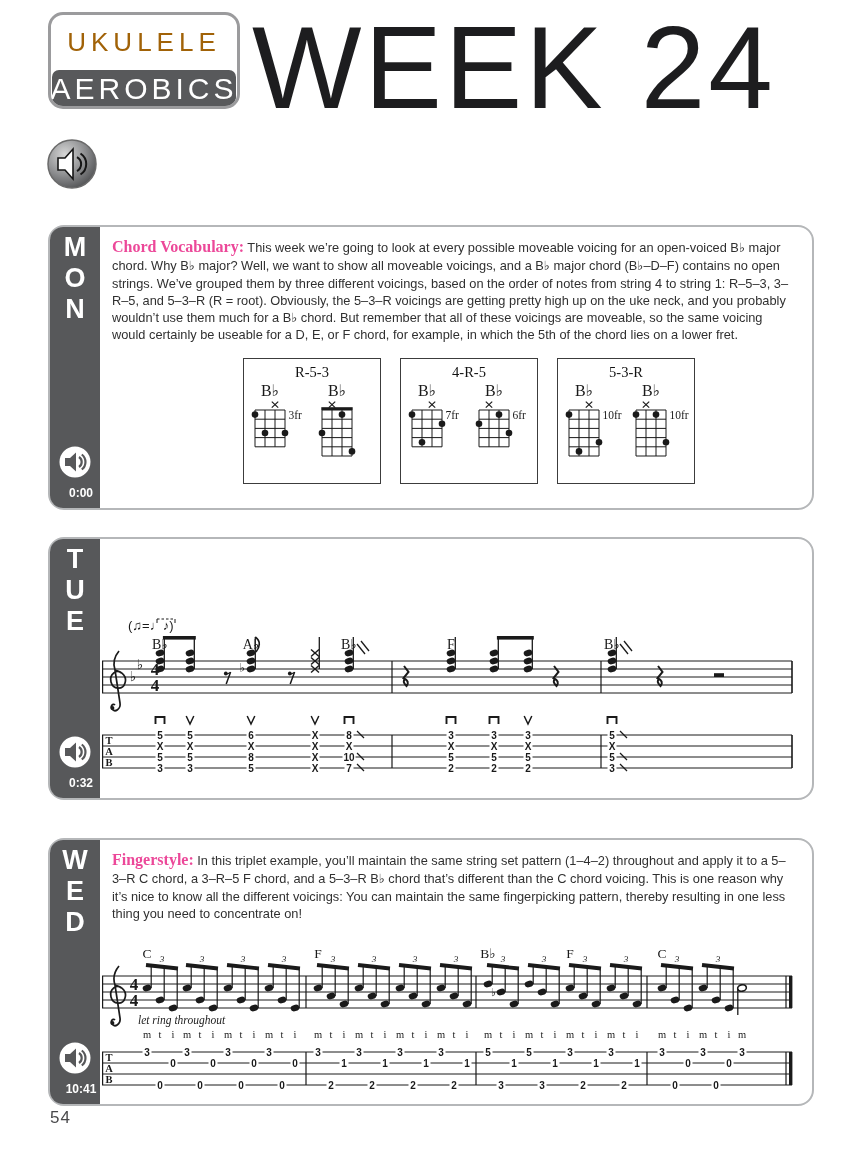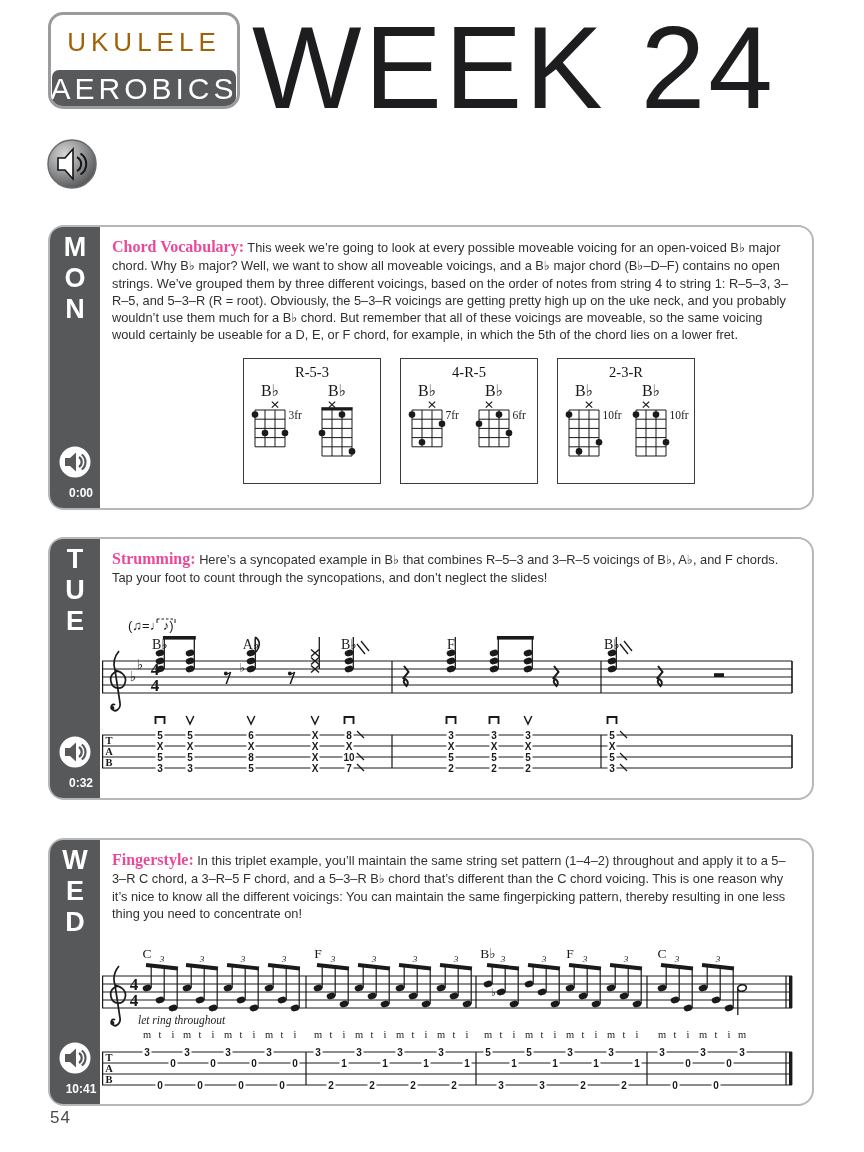--- a/index.html
+++ b/index.html
@@ -165,21 +165,21 @@
               <line x1="7" y1="55.599999999999994" x2="37" y2="55.599999999999994" stroke="#1a1a1a" stroke-width="1"></line>
               <line x1="7" y1="64.8" x2="37" y2="64.8" stroke="#1a1a1a" stroke-width="1"></line>
               <circle cx="7" cy="41.8" r="3.3" fill="#1a1a1a"></circle>
               <circle cx="27" cy="32.6" r="3.3" fill="#1a1a1a"></circle>
               <circle cx="37" cy="51" r="3.3" fill="#1a1a1a"></circle>
               <text x="40.5" y="37" font-size="11.5" text-anchor="start" fill="#1a1a1a" font-family="'Liberation Serif','DejaVu Sans',serif">6fr</text>
             </svg>
           </div>
       </div>
       <div class="cbox">
-        <div class="cbox-title">2-3-R</div>
+        <div class="cbox-title">5-3-R</div>
         <div class="diagrams">
             <svg width="62" height="80">
               <text x="22" y="14" font-size="16" text-anchor="middle" fill="#1a1a1a" font-family="'Liberation Serif','DejaVu Sans',serif">B♭</text>
               <line x1="23.8" y1="19.6" x2="30.2" y2="25.6" stroke="#1a1a1a" stroke-width="1.2"></line>
               <line x1="23.8" y1="25.6" x2="30.2" y2="19.6" stroke="#1a1a1a" stroke-width="1.2"></line>
               <line x1="7" y1="28" x2="7" y2="74" stroke="#1a1a1a" stroke-width="1"></line>
               <line x1="17" y1="28" x2="17" y2="74" stroke="#1a1a1a" stroke-width="1"></line>
               <line x1="27" y1="28" x2="27" y2="74" stroke="#1a1a1a" stroke-width="1"></line>
               <line x1="37" y1="28" x2="37" y2="74" stroke="#1a1a1a" stroke-width="1"></line>
               <line x1="7" y1="28" x2="37" y2="28" stroke="#1a1a1a" stroke-width="1"></line>
@@ -226,23 +226,20 @@
       </div>
       <div class="sb-audio">
         <svg width="36" height="36" viewBox="0 0 36 36">
           <circle cx="18" cy="18" r="15.5" fill="#fff"></circle>
           <polygon points="8,14 13,14 19,8.5 19,27.5 13,22 8,22" fill="#57585a"></polygon>
           <path d="M22,13 a6,6 0 0 1 0,10" stroke="#57585a" stroke-width="2.2" fill="none"></path>
           <path d="M24.8,10.5 a9.5,9.5 0 0 1 0,15" stroke="#57585a" stroke-width="2.2" fill="none"></path>
         </svg>
       </div>
       <div class="sb-time">0:32</div>
-    </div>
-    <div class="content">
-      <div class="para"><span class="lead">Strumming:</span> <span>Here’s a syncopated example in B♭ that combines R–5–3 and 3–R–5 voicings of B♭, A♭, and F chords. Tap your foot to count through the syncopations, and don’t neglect the slides!</span></div>
     </div>
     <svg class="music-svg" style="top:74px" width="706" height="176" id="tue-svg">
         <line x1="0" y1="48" x2="690" y2="48" stroke="#1a1a1a" stroke-width="1"></line>
         <line x1="0" y1="56" x2="690" y2="56" stroke="#1a1a1a" stroke-width="1"></line>
         <line x1="0" y1="64" x2="690" y2="64" stroke="#1a1a1a" stroke-width="1"></line>
         <line x1="0" y1="72" x2="690" y2="72" stroke="#1a1a1a" stroke-width="1"></line>
         <line x1="0" y1="80" x2="690" y2="80" stroke="#1a1a1a" stroke-width="1"></line>
         <line x1="0" y1="122" x2="690" y2="122" stroke="#1a1a1a" stroke-width="1"></line>
         <line x1="0" y1="133" x2="690" y2="133" stroke="#1a1a1a" stroke-width="1"></line>
         <line x1="0" y1="144" x2="690" y2="144" stroke="#1a1a1a" stroke-width="1"></line>

